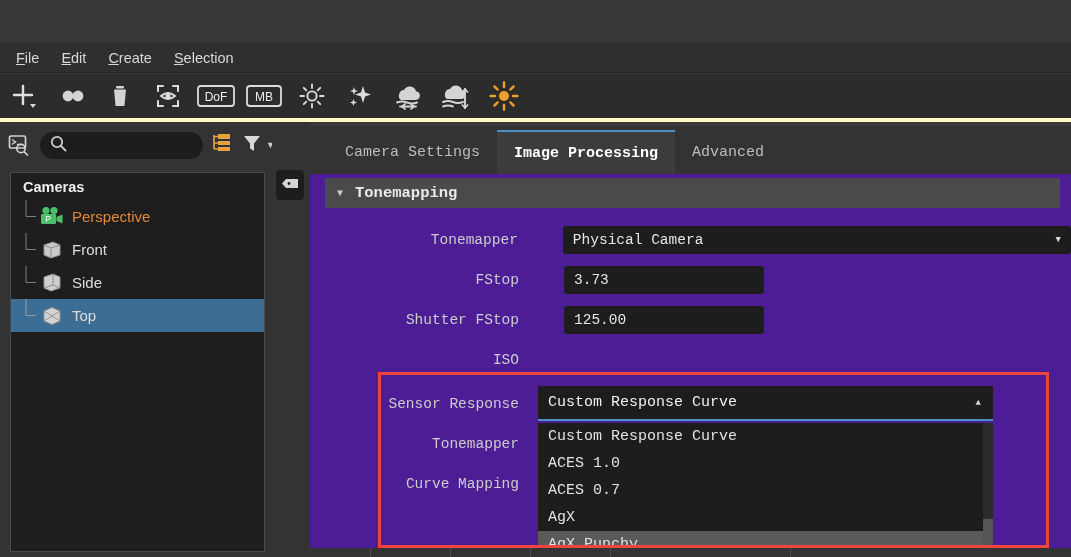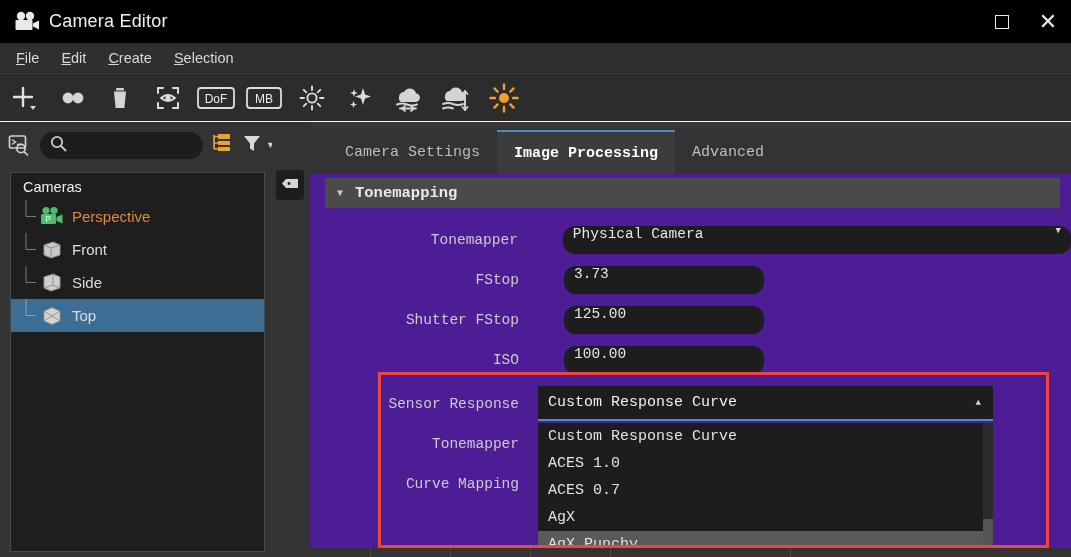--- a/index.html
+++ b/index.html
@@ -43,21 +43,21 @@
   .menu-item {
     color: #d8d8d8; font-size: 14.5px; padding: 0 11px; height: 30px;
     display: flex; align-items: center;
   }
   .menu-item:first-child { margin-left: 5px; }
   .menu-item u { text-decoration: underline; }
 
   
   .toolbar {
     position: absolute; left: 0; top: 74px; width: 1071px; height: 48px;
-    background: #2c2c2c; border-bottom: 1px solid #fef9c3;
+    background: #2c2c2c; border-bottom: 4px solid #fef9c3;
     display: flex; align-items: center;
   }
   .tool { width: 48px; height: 48px; display: flex; align-items: center; justify-content: center; position: relative; }
   .tool svg { display: block; }
 
   
   .leftpanel {
     position: absolute; left: 0; top: 122px; width: 272px; height: 435px;
     background: #333333;
   }
@@ -80,21 +80,21 @@
   .hier-icon { margin-left: 7px; }
   .filter-icon { margin-left: 10px; }
   .filter-caret { margin-left: 4px; color: #cfcfcf; font-size: 9px; }
 
   .tree {
     position: absolute; left: 10px; top: 50px; width: 255px; height: 380px;
     background: #1e1e1e; border: 1px solid #4a4a4a;
   }
   .tree-header {
     height: 27px; display: flex; align-items: center; padding-left: 12px;
-    color: #efefef; font-size: 14.5px; font-weight: normal;
+    color: #efefef; font-size: 14.5px; font-weight: bold;
     background: #1e1e1e;
   }
   .tree-row {
     height: 33px; display: flex; align-items: center; position: relative;
     padding-left: 28px;
   }
   .tree-row.selected { background: #3c6e95; }
   .tree-row .elbow {
     position: absolute; left: 14px; top: 0; width: 12px; height: 100%;
   }
@@ -144,22 +144,22 @@
 
   .formrow {
     position: absolute; left: 0; width: 761px; height: 40px;
     display: flex; align-items: center; gap: 36px;
   }
   .flabel {
     width: 218px; text-align: right; color: #cccccc; font-size: 14.5px;
     padding-right: 9px;
   }
   .finput {
-    height: 28px; background: #1d1d1d; border-radius: 12px;
-    display: flex; align-items: flex-start; color: #e6e6e6; font-size: 14.5px;
+    height: 28px; background: #1d1d1d; border-radius: 3px;
+    display: flex; align-items: center; color: #e6e6e6; font-size: 14.5px;
   }
   .finput .val { margin-left: 10px; }
   .finput.num { width: 200px; }
   .finput.combo { width: 511px; justify-content: space-between; }
   .finput.combo .caret { margin-right: 10px; color: #d6d6d6; font-size: 9px; }
 
   
   .combo-open {
     position: absolute; left: 228px; top: 260px; width: 455px; height: 35px;
     background: #1d1d1d; display: flex; align-items: center;
@@ -199,39 +199,20 @@
   }
   .bstrip-cell {
     position: absolute; top: 0; width: 1px; height: 9px; background: #4a4a4a;
   }
 </style>
 </head>
 <body>
 
 <div id="app">
 
-  <div class="titlebar">
-    <span class="title-icon">
-      <svg width="26" height="22" viewBox="0 0 26 22">
-        <circle cx="7" cy="5" r="4.2" fill="#e9e9e9"></circle>
-        <circle cx="16" cy="5" r="4.2" fill="#e9e9e9"></circle>
-        <rect x="1.5" y="9" width="17" height="10" rx="1.2" fill="#e9e9e9"></rect>
-        <path d="M19 12.5 L25 9.5 L25 18.5 L19 15.5 Z" fill="#e9e9e9"></path>
-      </svg>
-    </span>
-    <span class="title-text">Camera Editor</span>
-    <div class="win-controls">
-      <div class="win-btn">
-          <span class="sq"></span>
-        </div>
-      <div class="win-btn">
-          <span class="xg">✕</span>
-        </div>
-    </div>
-  </div>
 
   <div class="menubar">
     <div class="menu-item">
         <u>F</u>
         <span>ile</span>
       </div>
     <div class="menu-item">
         <u>E</u>
         <span>dit</span>
       </div>
@@ -495,23 +476,20 @@
 
     <div class="formrow" style="top:174px;">
       <div class="flabel">Shutter FStop</div>
       <div class="finput num">
         <span class="val">125.00</span>
       </div>
     </div>
 
     <div class="formrow" style="top:214px;">
       <div class="flabel">ISO</div>
-      <div class="finput num">
-        <span class="val">100.00</span>
-      </div>
     </div>
 
     <div class="formrow" style="top:258px;">
       <div class="flabel">Sensor Response</div>
     </div>
 
     <div class="formrow" style="top:298px;">
       <div class="flabel">Tonemapper</div>
     </div>
     <div class="formrow" style="top:338px;">

